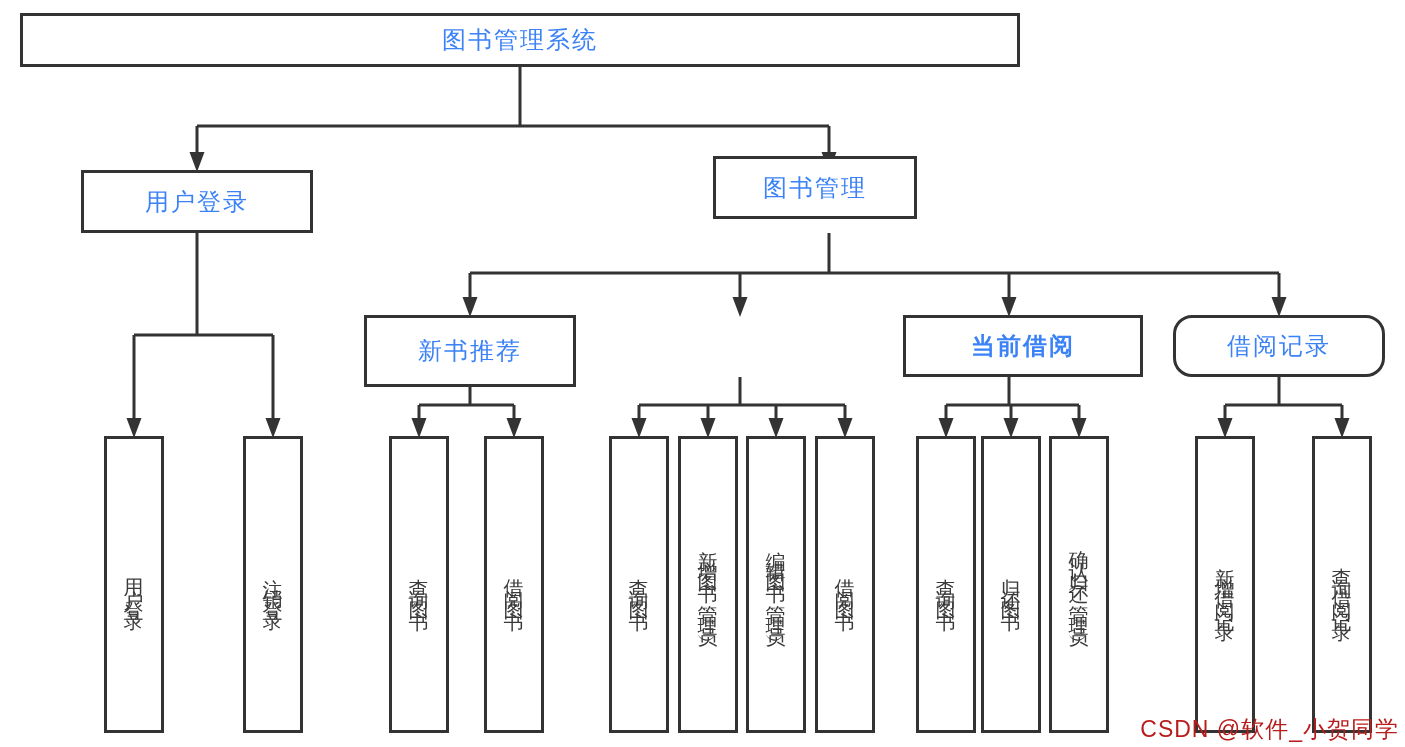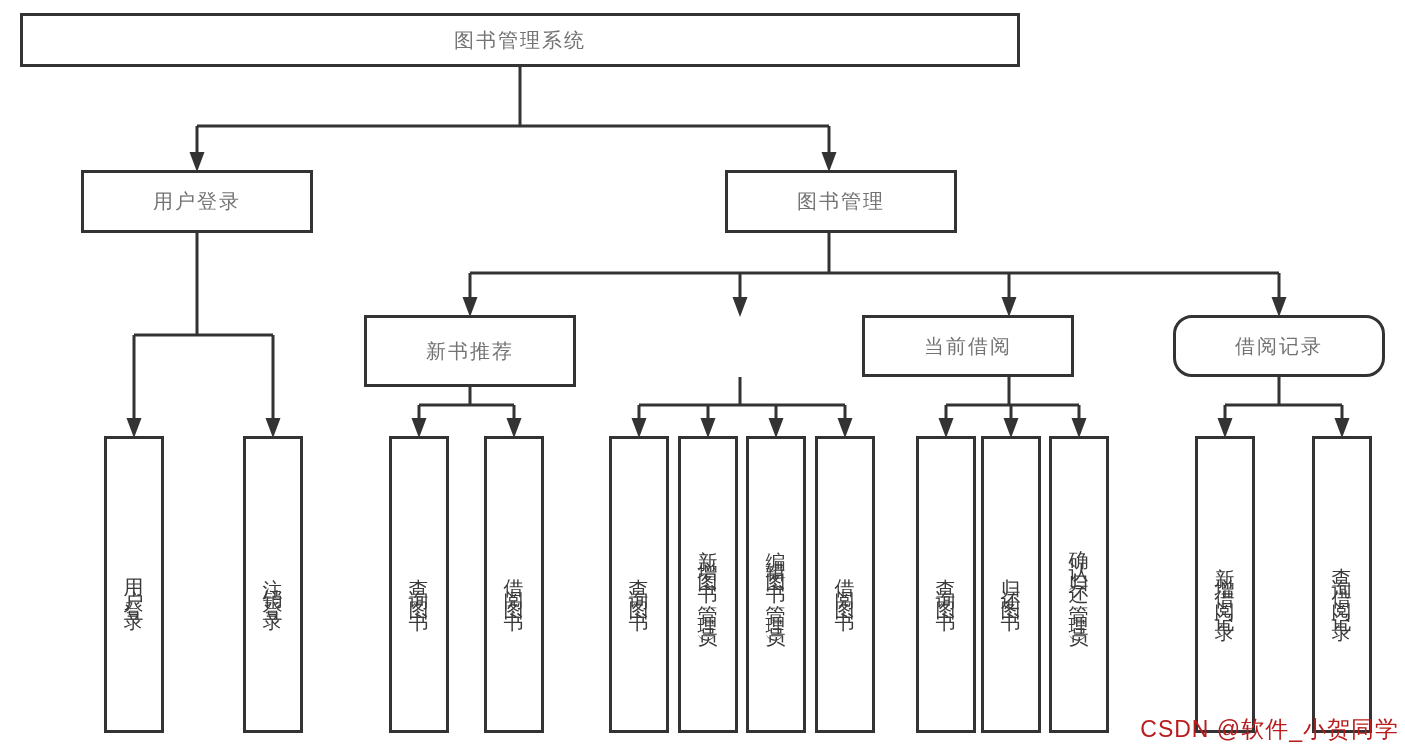--- a/index.html
+++ b/index.html
@@ -4,21 +4,21 @@
 <style>
   html,body{margin:0;padding:0;background:#fff;}
   .canvas{
     position:relative;width:1405px;height:747px;background:#ffffff;
     font-family:"Liberation Sans","DejaVu Sans",sans-serif;overflow:hidden;
   }
   .connectors{position:absolute;left:0;top:0;width:1405px;height:747px;}
   .node{
     position:absolute;border:3px solid #333333;background:#ffffff;
     display:flex;align-items:center;justify-content:center;
-    color:#737373;font-size:20px;letter-spacing:2px;box-sizing:border-box;
+    color:#3b82f6;font-size:24px;letter-spacing:2px;box-sizing:border-box;
   }
   .leaf{
     position:absolute;border:3px solid #333333;background:#ffffff;
     display:flex;align-items:center;justify-content:center;
     color:#3a3a3a;box-sizing:border-box;
   }
   .leaf span{
     writing-mode:vertical-rl;text-orientation:mixed;
     font-size:20px;letter-spacing:11px;line-height:1;white-space:nowrap;
   }
@@ -68,28 +68,28 @@
     <polygon points="1334.5,418 1349.5,418 1342,438" stroke="none"></polygon>
   </svg>
 
   <div class="node" style="left:20px;top:13px;width:1000px;height:54px;">
     <span>图书管理系统</span>
   </div>
 
   <div class="node" style="left:81px;top:170px;width:232px;height:63px;">
     <span>用户登录</span>
   </div>
-  <div class="node" style="left:713px;top:170px;width:232px;height:63px;margin-left:12px;">
+  <div class="node" style="left:713px;top:156px;width:204px;height:63px;">
     <span>图书管理</span>
   </div>
 
   <div class="node" style="left:364px;top:315px;width:212px;height:72px;">
     <span>新书推荐</span>
   </div>
-  <div class="node" style="left:862px;top:315px;width:212px;height:62px;">
+  <div class="node" style="left:903px;top:315px;width:240px;height:62px;font-weight:bold;">
     <span>当前借阅</span>
   </div>
   <div class="node" style="left:1173px;top:315px;width:212px;height:62px;border-radius:19px;">
     <span>借阅记录</span>
   </div>
 
   <div class="leaf" style="left:104px;top:436px;width:60px;height:297px;">
     <span>用户登录</span>
   </div>
   <div class="leaf" style="left:243px;top:436px;width:60px;height:297px;">

